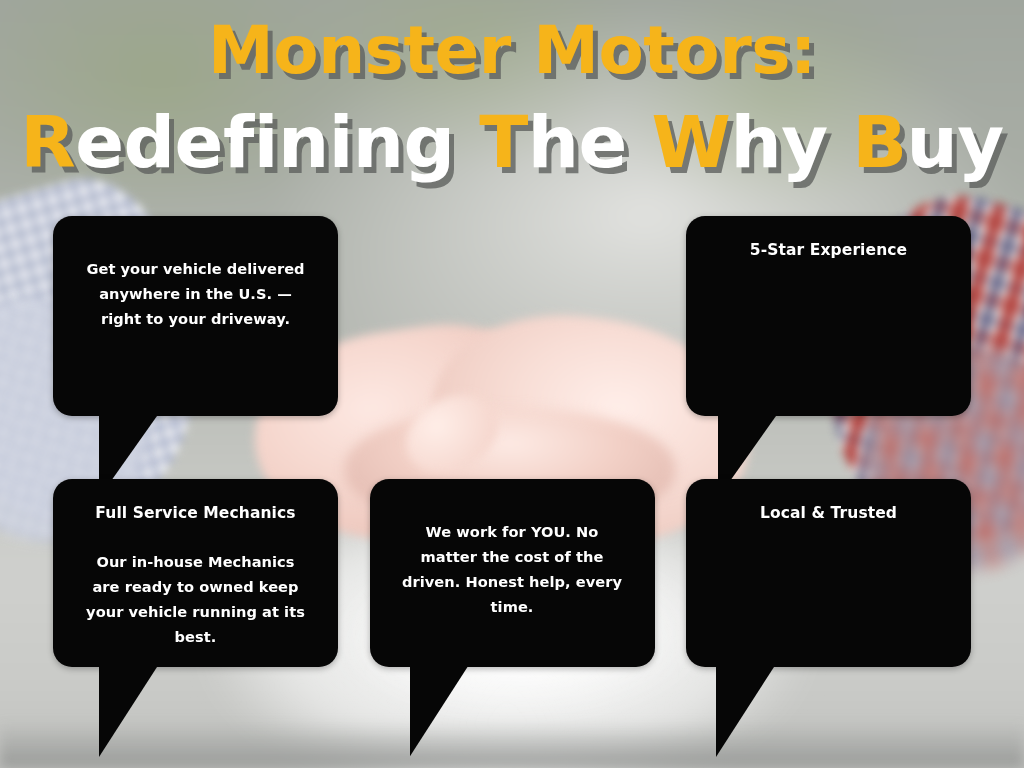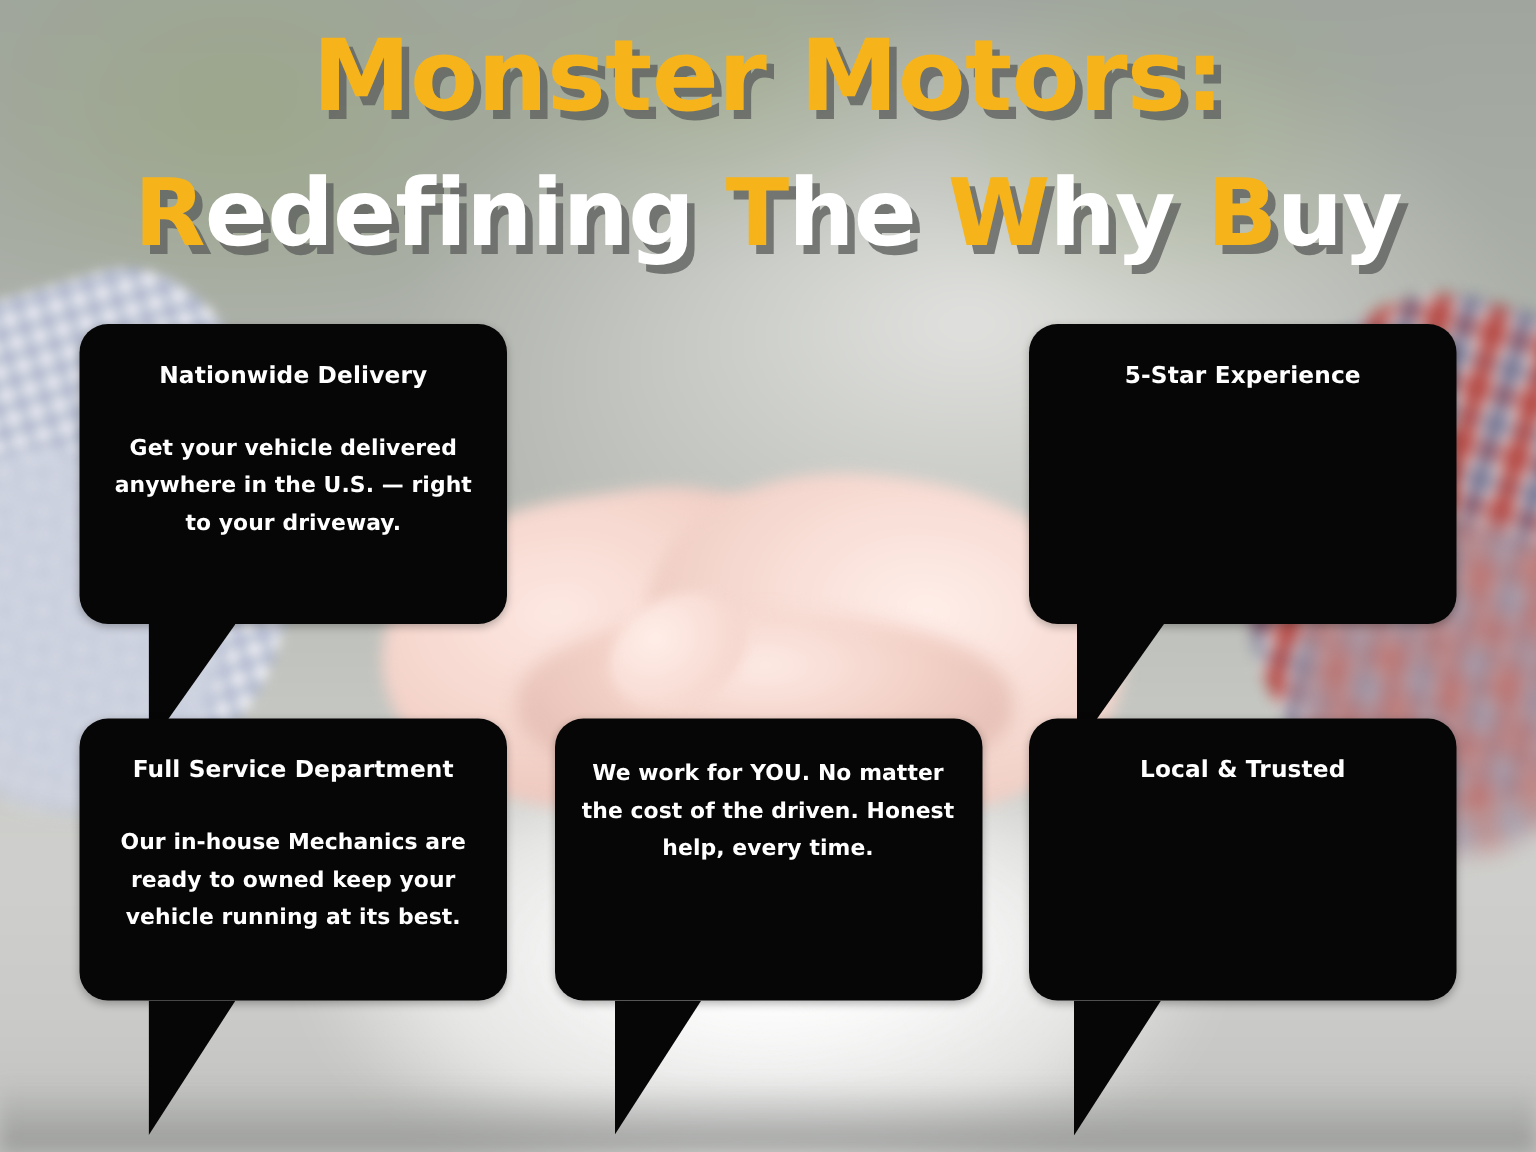--- a/index.html
+++ b/index.html
@@ -204,21 +204,21 @@
     font-weight: 700;
     letter-spacing: -0.5px;
     white-space: nowrap;
     text-shadow: 5px 6px 0 rgba(95,98,95,0.80);
   }
   .title-line1 {
     font-size: 66px;
     line-height: 86px;
   }
   .title-line2 {
-    font-size: 62px;
+    font-size: 72px;
     line-height: 96px;
   }
   .t-gold { color: #F6B41A; }
   .t-white { color: #FFFFFF; }
 
   
   .grid {
     position: absolute;
     left: 53px;
     top: 216px;
@@ -255,21 +255,21 @@
     font-size: 15.5px;
     line-height: 20px;
     margin: 0 0 26px 0;
     letter-spacing: 0.1px;
   }
   .bubble-body {
     font-family: "DejaVu Sans", sans-serif;
     font-weight: 700;
     font-size: 14.6px;
     line-height: 25px;
-    margin: 0;
+    margin: 16px;
     letter-spacing: 0.05px;
   }
 
   
   .tail {
     position: absolute;
     left: 46px;
     top: 100%;
     width: 58px;
     height: 82px;
@@ -314,41 +314,40 @@
       <span class="t-gold">R</span><span class="t-white">edefining </span><span class="t-gold">T</span><span class="t-white">he </span><span class="t-gold">W</span><span class="t-white">hy </span><span class="t-gold">B</span><span class="t-white">uy</span>
     </div>
   </div>
 
   <div class="grid">
 
     <div class="row row-1 r1">
 
       <div class="bubble-slot slot-1 r1">
         <div class="bubble">
-          <p class="bubble-title">Nationwide Delivery</p>
           <p class="bubble-body">Get your vehicle delivered anywhere in the U.S. — right to your driveway.</p>
         </div>
         <div class="tail"></div>
       </div>
 
 
       <div class="bubble-slot slot-3 r1">
         <div class="bubble">
           <p class="bubble-title">5-Star Experience</p>
         </div>
         <div class="tail"></div>
       </div>
 
     </div>
 
     <div class="row row-2 r2">
 
       <div class="bubble-slot slot-4 r2">
         <div class="bubble">
-          <p class="bubble-title">Full Service Department</p>
+          <p class="bubble-title">Full Service Mechanics</p>
           <p class="bubble-body">Our in-house Mechanics are ready to owned keep your vehicle running at its best.</p>
         </div>
         <div class="tail"></div>
       </div>
 
       <div class="bubble-slot slot-5 r2">
         <div class="bubble">
           <p class="bubble-body">We work for YOU. No matter the cost of the driven. Honest help, every time.</p>
         </div>
         <div class="tail"></div>

